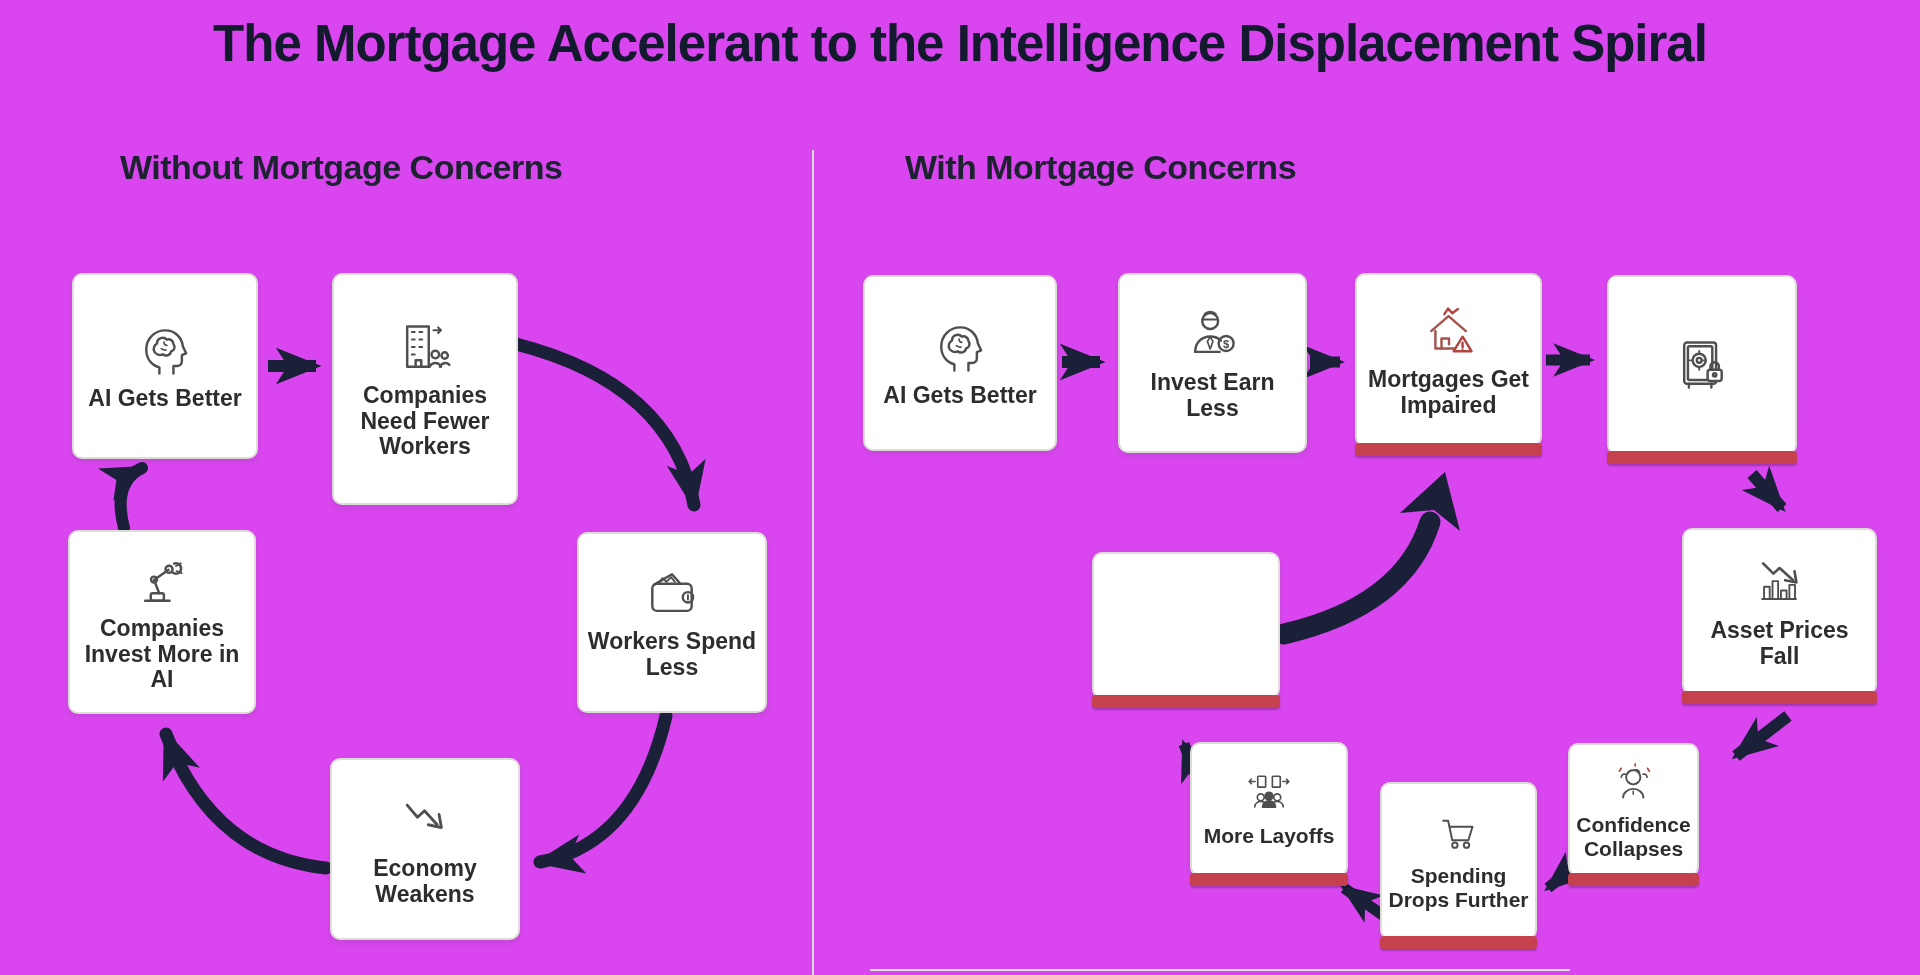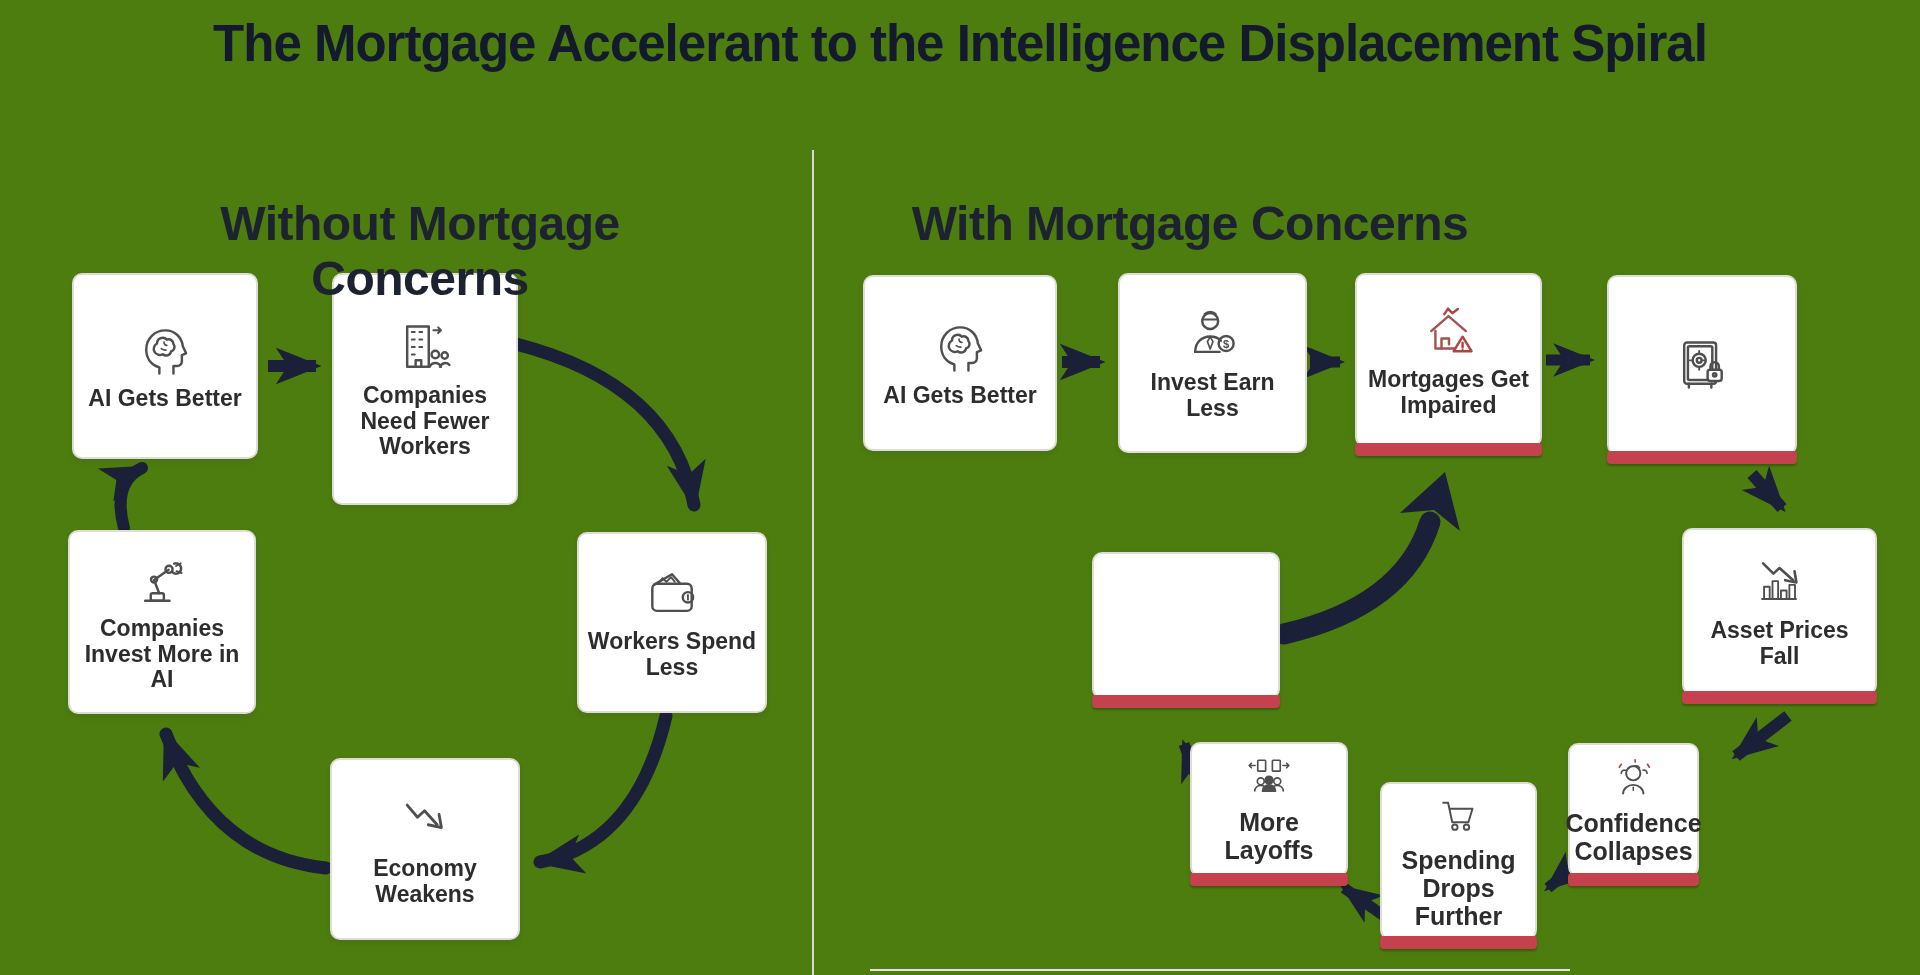--- a/index.html
+++ b/index.html
@@ -1,31 +1,31 @@
 <!DOCTYPE html>
 <html><head>
 <meta charset="utf-8">
 <style>
   html,body{margin:0;padding:0;background:#fbfaf6;}
-  .stage{position:relative;width:1920px;height:975px;overflow:hidden;background:#4d7c0f;
+  .stage{position:relative;width:1920px;height:975px;overflow:hidden;background:#d946ef;
          font-family:"Liberation Sans",sans-serif;}
   .title{position:absolute;top:14px;left:0;width:100%;text-align:center;
          font-size:51px;font-weight:bold;color:#131a2e;letter-spacing:-1px;z-index:5;}
-  .panel-heading{position:absolute;font-size:48px;font-weight:bold;color:#1d2230;
-         text-align:center;letter-spacing:-0.5px;z-index:5;margin-top:48px;}
+  .panel-heading{position:absolute;font-size:34px;font-weight:bold;color:#1d2230;
+         text-align:left;letter-spacing:-0.5px;z-index:5;}
   #heading-left{left:120px;top:148px;width:600px;}
   #heading-right{left:905px;top:148px;width:570px;}
   .divider{position:absolute;left:812px;top:150px;width:2px;height:825px;background:#d9d8d2;z-index:1;}
   .bottom-line{position:absolute;left:870px;top:969px;width:700px;height:2px;background:#e4e3dd;z-index:1;}
   .arrows{position:absolute;left:0;top:0;z-index:2;pointer-events:none;}
   .node{position:absolute;z-index:3;background:#ffffff;border:2px solid #dddcd6;border-radius:10px;
         box-shadow:0 3px 5px rgba(60,60,60,.12);display:flex;flex-direction:column;align-items:center;
         justify-content:center;gap:5px;padding:8px 6px;box-sizing:border-box;}
   .lbl{font-weight:bold;font-size:23px;line-height:1.12;color:#2d2d2d;text-align:center;}
-  .small .lbl{font-size:25px;}
+  .small .lbl{font-size:21px;}
   .ic{stroke:#4f4f4f;fill:none;stroke-width:2.6;stroke-linecap:round;stroke-linejoin:round;
       width:60px;height:60px;flex:0 0 auto;}
   .small .ic{width:48px;height:48px;}
   .red-ic{stroke:#a3544e;}
   .bar{position:absolute;left:-2px;right:-2px;bottom:-11px;height:13px;border-radius:4px;
        background:#c5414e;box-shadow:0 2px 2px rgba(0,0,0,.25);}
 </style>
 </head>
 <body>
 

